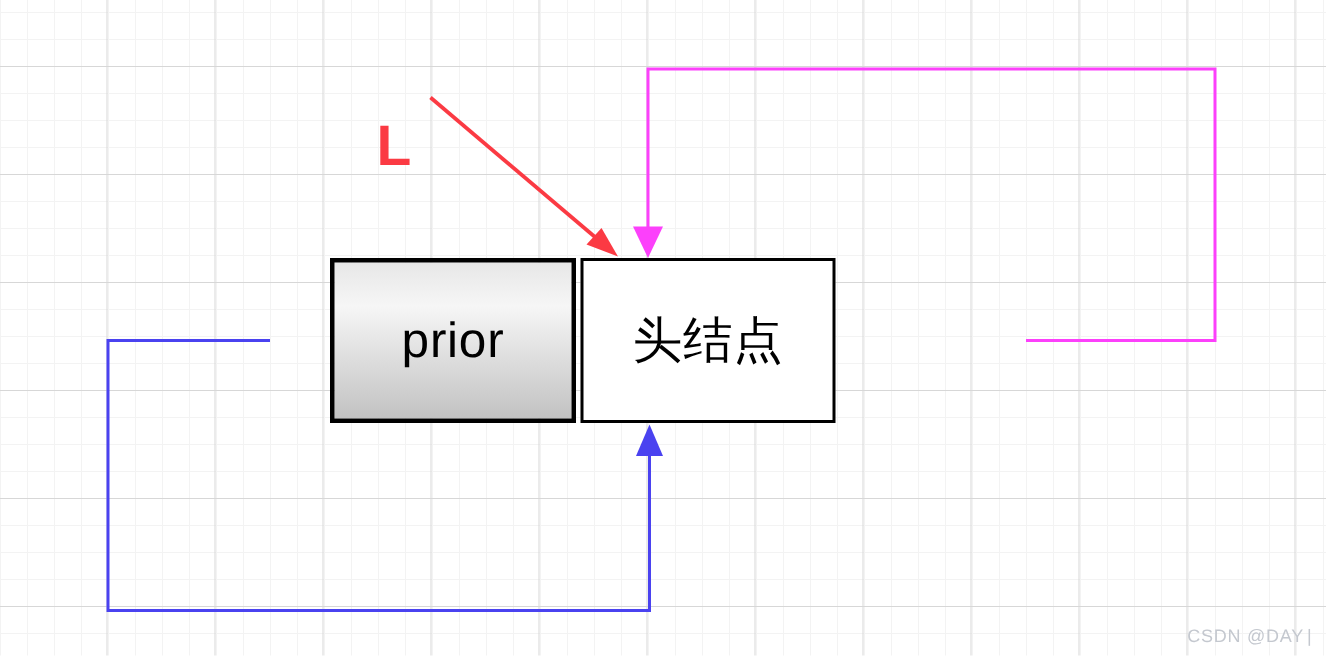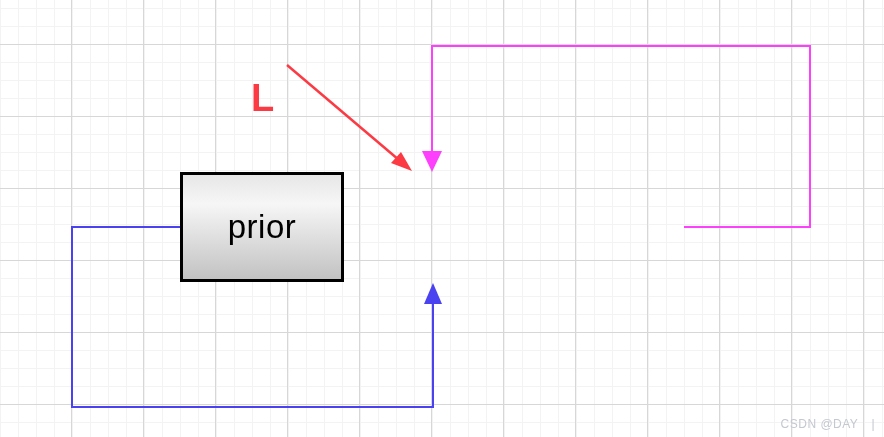--- a/index.html
+++ b/index.html
@@ -33,20 +33,21 @@
     top: 172px;
     height: 110px;
     box-sizing: border-box;
     border: 3px solid #000;
     display: flex;
     align-items: center;
     justify-content: center;
     font-size: 33px;
     color: #000;
     letter-spacing: 0.5px;
+    margin-left: 40px;
   }
   .box.gradient {
     background: linear-gradient(180deg, #e7e7e7 0%, #f6f6f6 28%, #c2c2c2 100%);
   }
   #box-prior { left: 180px; width: 164px; }
   #box-head  { left: 347px; width: 170px; border-width: 2px; background: #ffffff; }
   #box-next  { left: 520px; width: 164px; }
   #pointer-label {
     position: absolute;
     left: 251px;
@@ -57,21 +58,21 @@
     color: #fb3a43;
   }
   #watermark {
     position: absolute;
     right: 9px;
     bottom: 6px;
     font-size: 12px;
     color: #c4c8cf;
     letter-spacing: 0.5px;
     display: flex;
-    gap: 13px;
+    gap: 2px;
     align-items: center;
   }
 </style>
 </head>
 <body>
 
 <div id="canvas">
 
   <svg id="arrow-layer" viewBox="0 0 884 437" xmlns="http://www.w3.org/2000/svg">
 
@@ -84,20 +85,23 @@
     <line x1="287" y1="65" x2="399" y2="160" stroke-width="2.5" stroke="#fb3a43"></line>
     <polygon points="412,171 391,163 401,152" fill="#fb3a43"></polygon>
   </svg>
 
   <div id="pointer-label">L</div>
 
   <div id="box-prior" class="box gradient">
     <span>prior</span>
   </div>
 
+  <div id="box-head" class="box">
+    <span>头结点</span>
+  </div>
 
 
   <div id="watermark">
     <span>CSDN @DAY</span>
     <span>|</span>
   </div>
 
 </div>
 
 </body></html>

